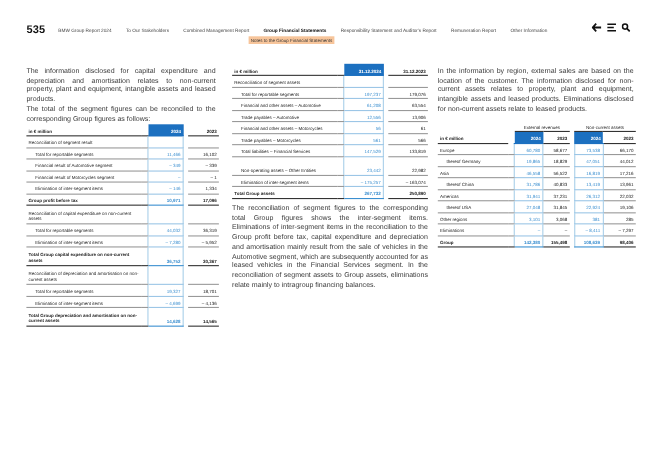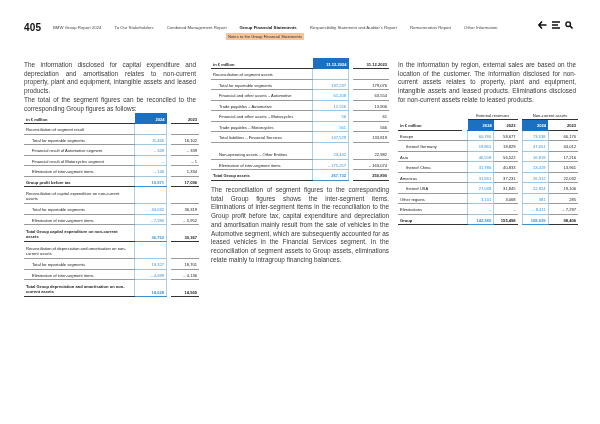--- a/index.html
+++ b/index.html
@@ -34,21 +34,21 @@
   .total td.cur { border-bottom: 1.4px solid #3b8fd0; }
   .hdrrow th, .hdrrow td { border-bottom: 1.2px solid #333; }
   .hdrrow td.hl { border-bottom: 1.2px solid #1c70c0; }
   .two { height: 17px; white-space: normal; line-height: 5.3px; }
   .grp { text-align: center; font-weight: normal; border-bottom: 1px solid #333; }
 </style>
 </head>
 <body>
 
 <div class="hdr">
-  <div class="pnum">405</div>
+  <div class="pnum">535</div>
   <div class="nav">
     <span>BMW Group Report 2024</span>
     <span>To Our Stakeholders</span>
     <span>Combined Management Report</span>
     <span class="active">Group Financial Statements</span>
     <span>Responsibility Statement and Auditor's Report</span>
     <span>Remuneration Report</span>
     <span>Other Information</span>
   </div>
   <div class="subnav">Notes to the Group Financial Statements</div>

